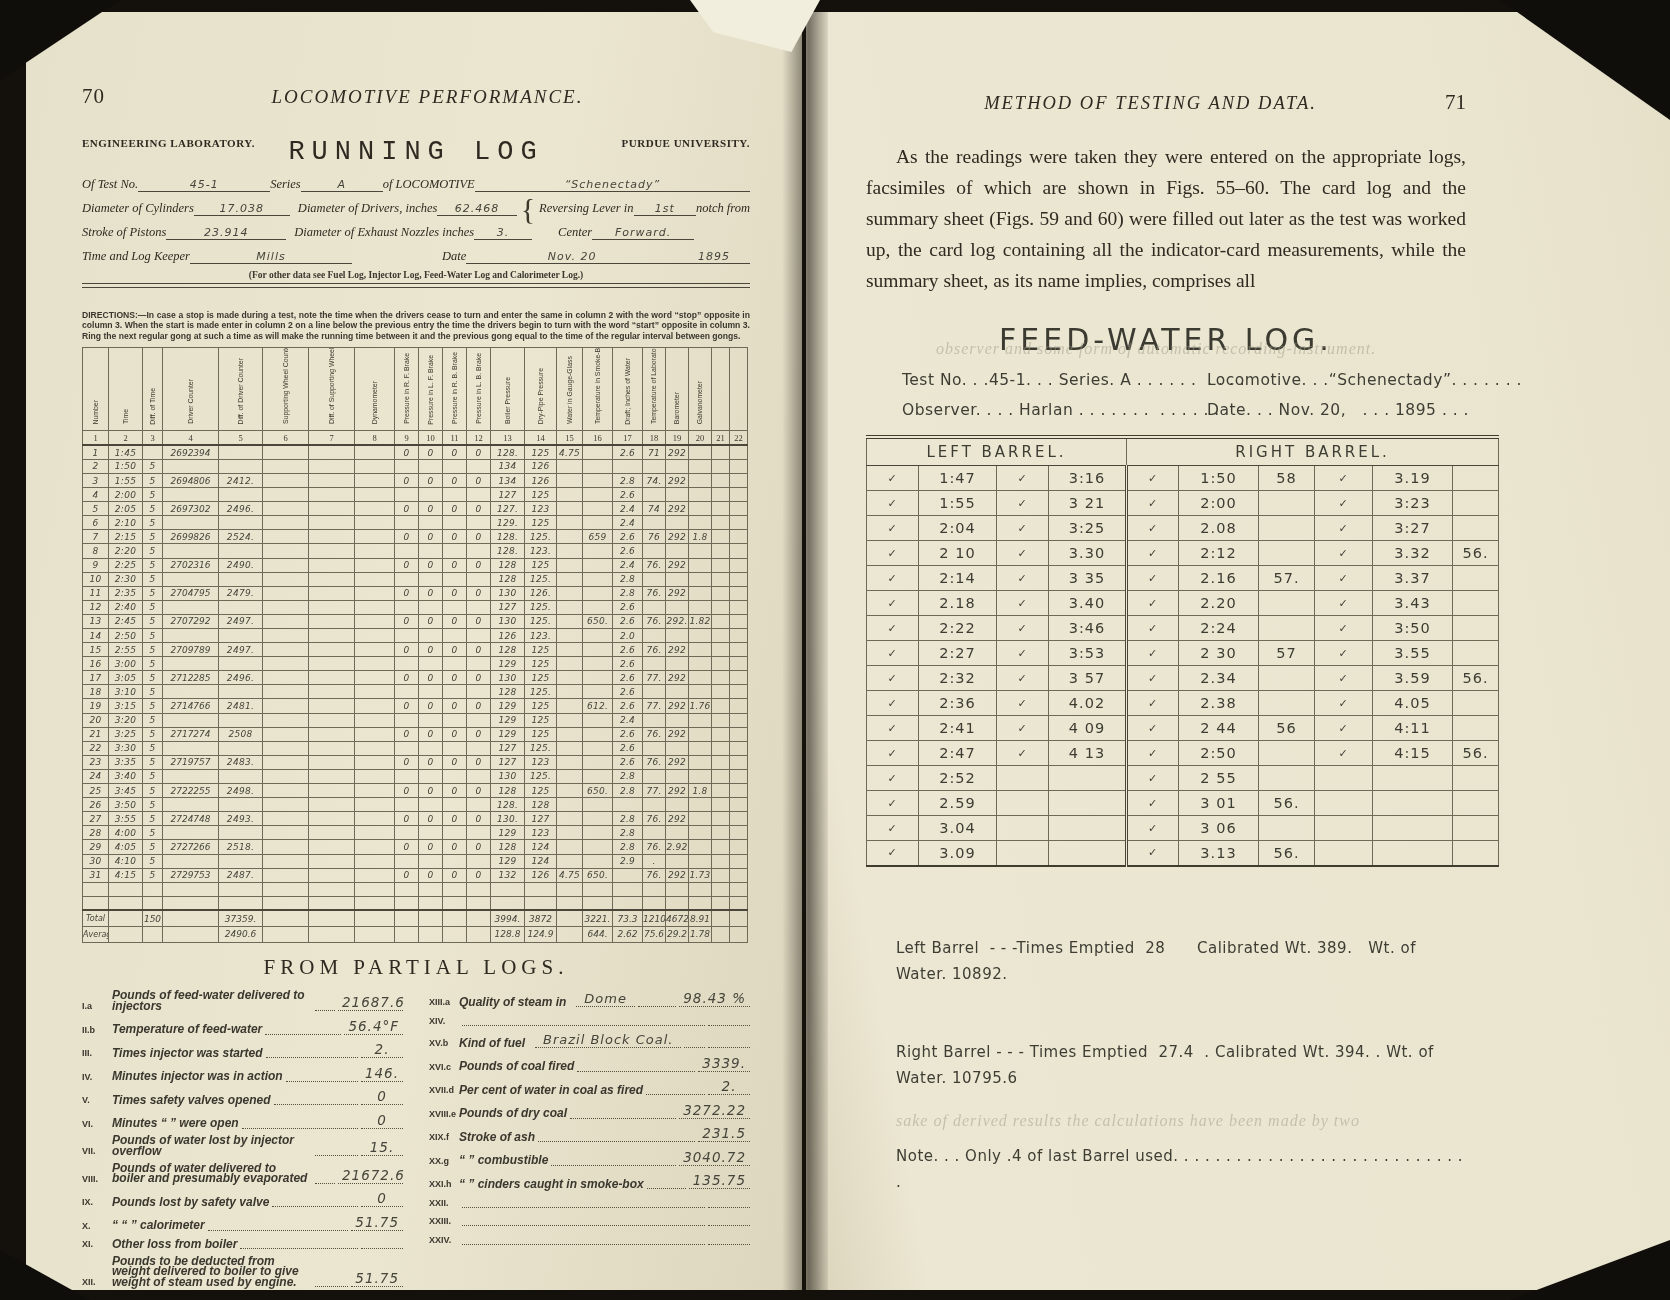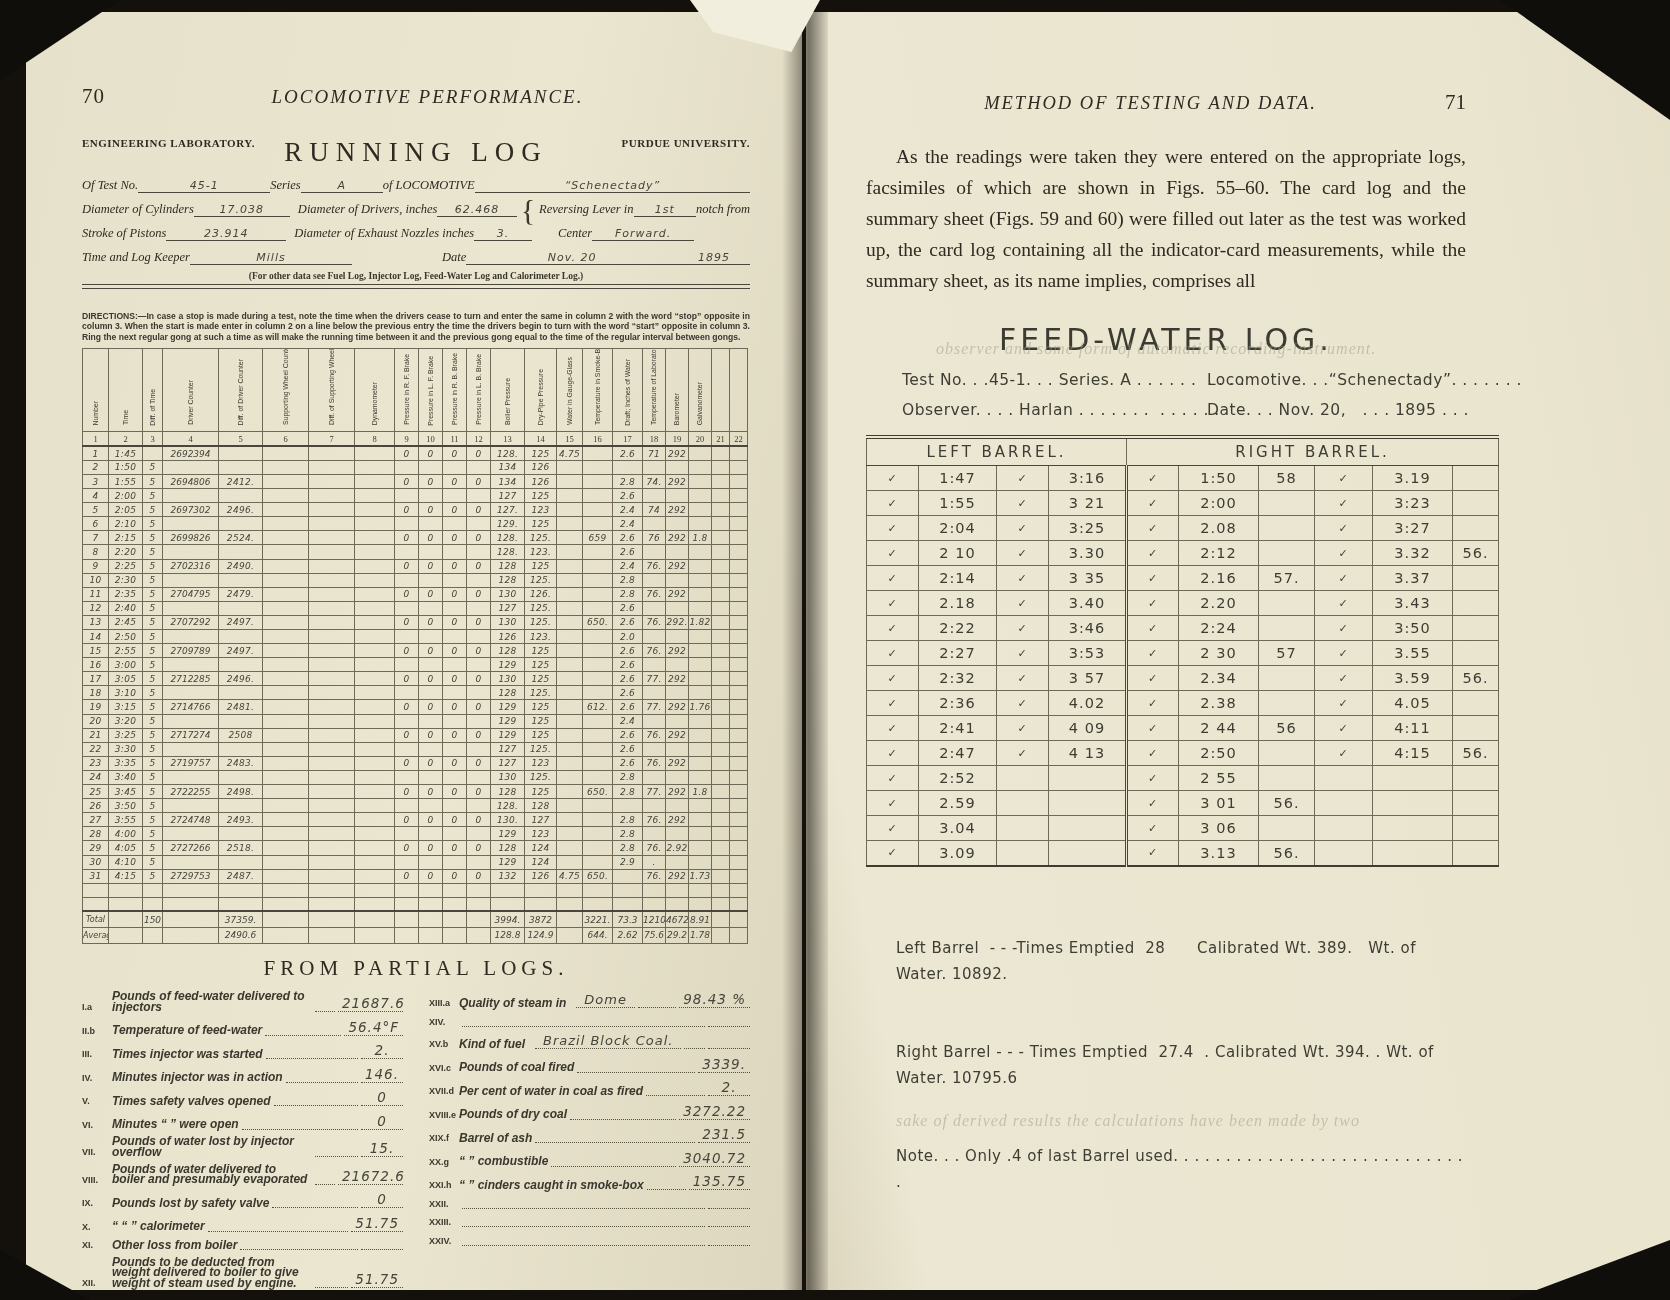--- a/index.html
+++ b/index.html
@@ -20,21 +20,21 @@
 
   
   .hw{font-family:"DejaVu Sans",sans-serif;font-style:italic;color:#45453b;}
 
   
   .lp{position:absolute;left:56px;top:72px;width:668px;}
   .runhead-row{display:flex;align-items:baseline;}
   .pageno{font-size:21px;letter-spacing:1px;}
   .runhead{flex:1;text-align:center;font-style:italic;font-size:19px;letter-spacing:2px;}
   .lab-row{display:flex;justify-content:space-between;margin-top:28px;font-weight:bold;font-size:11px;letter-spacing:.5px;}
-  .biglog{text-align:center;font-size:27px;letter-spacing:7px;margin-top:-12px;font-weight:400;}
+  .biglog{text-align:center;font-size:27px;letter-spacing:7px;margin-top:-12px;font-weight:400;font-family:Liberation Mono, monospace;}
   .form{margin-top:10px;font-size:12.5px;}
   .frow{display:flex;align-items:flex-end;margin-top:9px;}
   .flabel{font-style:italic;white-space:nowrap;}
   .fval{font-family:"DejaVu Sans",sans-serif;font-style:italic;color:#45453b;border-bottom:1.2px solid #4a463a;
         text-align:center;padding:0 6px;white-space:nowrap;font-size:11px;letter-spacing:1px;}
   .grow{flex:1;}
   .brace{font-size:30px;font-weight:100;line-height:14px;margin:0 4px;color:#3a372c;}
   .othernote{text-align:center;font-size:9.5px;font-weight:bold;margin-top:6px;color:#3a372e;}
   .dblrule{border-top:1px solid #4a463a;border-bottom:1px solid #4a463a;height:2.5px;margin-top:3px;}
   .directions{font-size:8.6px;line-height:10.6px;font-weight:bold;color:#3a372e;text-align:justify;margin-top:22px;
@@ -1235,21 +1235,21 @@
             <span class="pl-value hw">2.</span>
           </div>
           <div class="pl-item">
             <span class="pl-num">XVIII.e</span>
             <span class="pl-label">Pounds of dry coal</span>
             <span class="pl-leader"></span>
             <span class="pl-value hw">3272.22</span>
           </div>
           <div class="pl-item">
             <span class="pl-num">XIX.f</span>
-            <span class="pl-label">Barrel of ash</span>
+            <span class="pl-label">Stroke of ash</span>
             <span class="pl-leader"></span>
             <span class="pl-value hw">231.5</span>
           </div>
           <div class="pl-item">
             <span class="pl-num">XX.g</span>
             <span class="pl-label">“      ” combustible</span>
             <span class="pl-leader"></span>
             <span class="pl-value hw">3040.72</span>
           </div>
           <div class="pl-item">

